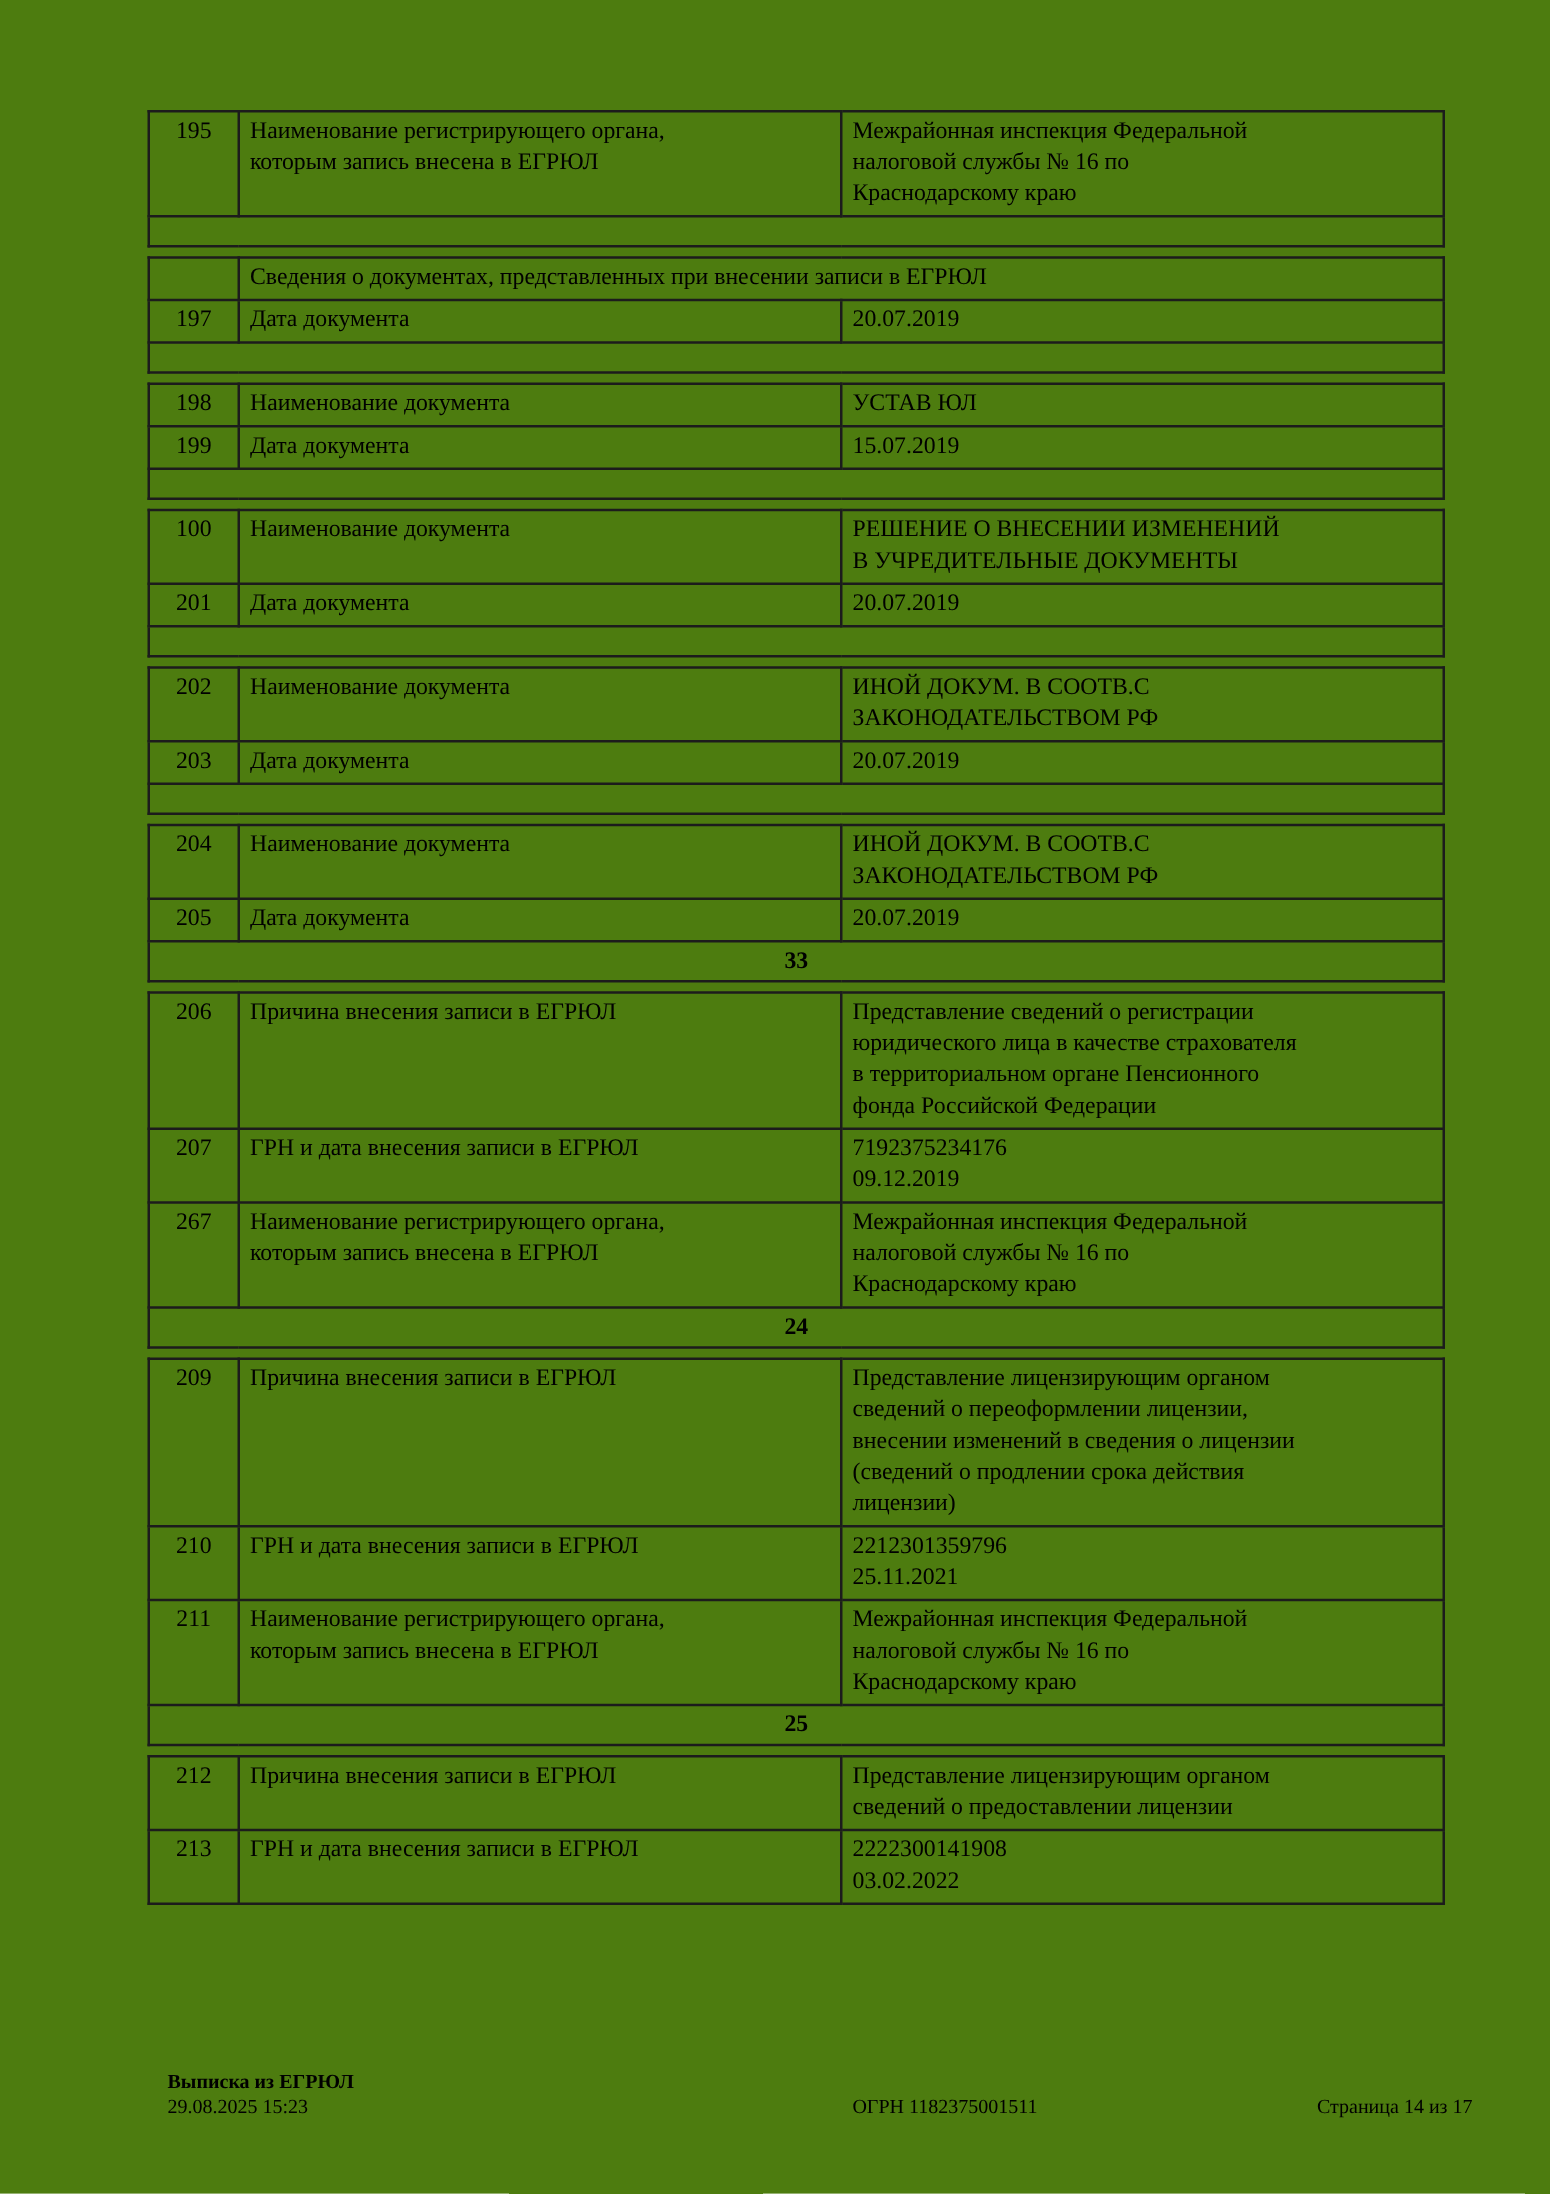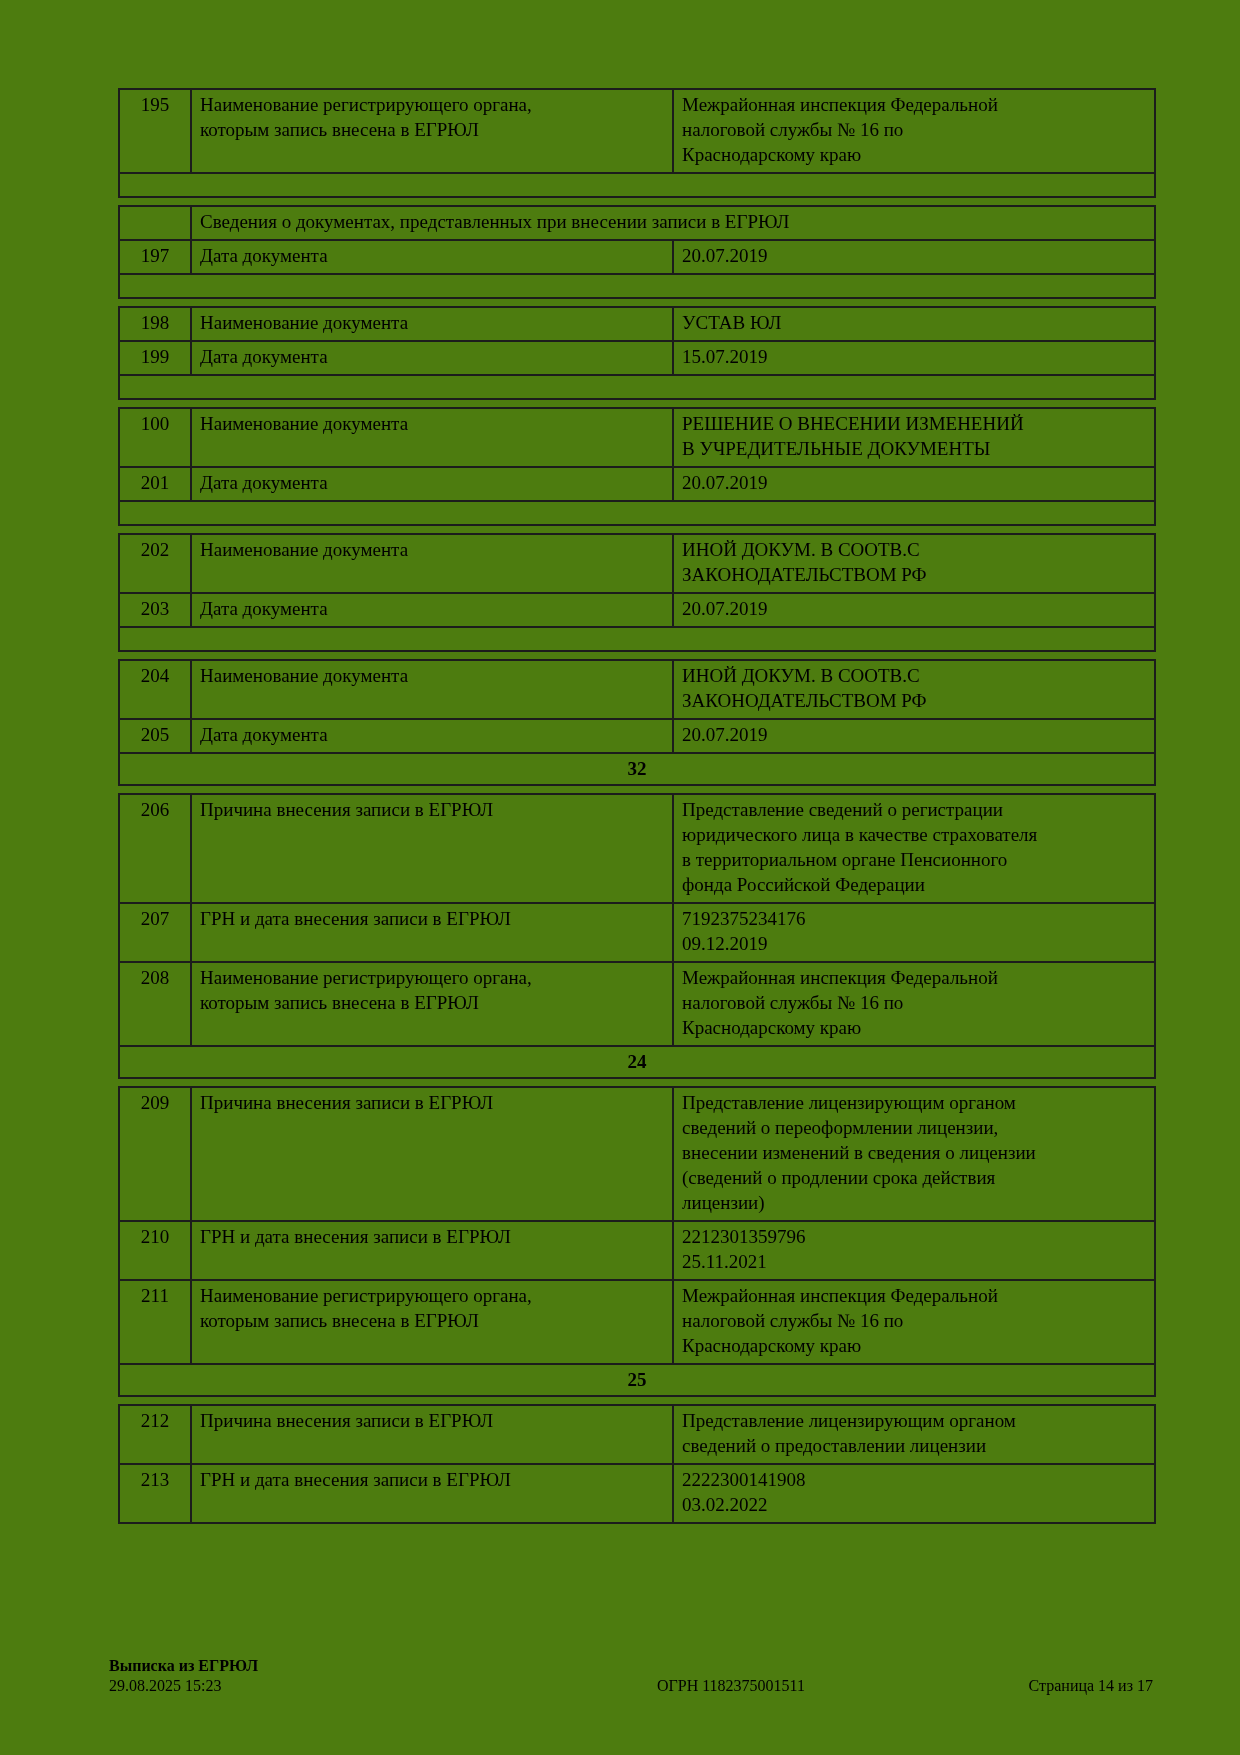--- a/index.html
+++ b/index.html
@@ -50,21 +50,21 @@
     padding: 0;
   }
   tr.section td {
     text-align: center;
     font-weight: bold;
     padding: 2px;
     height: 26px;
   }
   .footer {
     position: absolute;
-    left: 109px;
+    left: 134px;
     top: 1656px;
     width: 1044px;
     display: flex;
     align-items: flex-end;
     font-size: 16px;
     line-height: 20px;
   }
   .footer .f-left  { flex: 1 1 0; text-align: left; }
   .footer .f-mid   { flex: 1 1 0; text-align: right; }
   .footer .f-right { flex: 1 1 0; text-align: right; }
@@ -202,21 +202,21 @@
         <td>Наименование документа</td>
         <td>ИНОЙ ДОКУМ. В СООТВ.С
 ЗАКОНОДАТЕЛЬСТВОМ РФ</td>
       </tr>
       <tr>
         <td class="num">205</td>
         <td>Дата документа</td>
         <td>20.07.2019</td>
       </tr>
       <tr class="section">
-        <td colspan="3">32</td>
+        <td colspan="3">33</td>
       </tr>
     </tbody>
       </table>
 
     <table class="block">
       <colgroup>
           <col class="c1">
           <col class="c2">
           <col class="c3">
         </colgroup>
@@ -229,21 +229,21 @@
 в территориальном органе Пенсионного
 фонда Российской Федерации</td>
       </tr>
       <tr>
         <td class="num">207</td>
         <td>ГРН и дата внесения записи в ЕГРЮЛ</td>
         <td>7192375234176
 09.12.2019</td>
       </tr>
       <tr>
-        <td class="num">208</td>
+        <td class="num">267</td>
         <td>Наименование регистрирующего органа,
 которым запись внесена в ЕГРЮЛ</td>
         <td>Межрайонная инспекция Федеральной
 налоговой службы № 16 по
 Краснодарскому краю</td>
       </tr>
       <tr class="section">
         <td colspan="3">24</td>
       </tr>
     </tbody>

